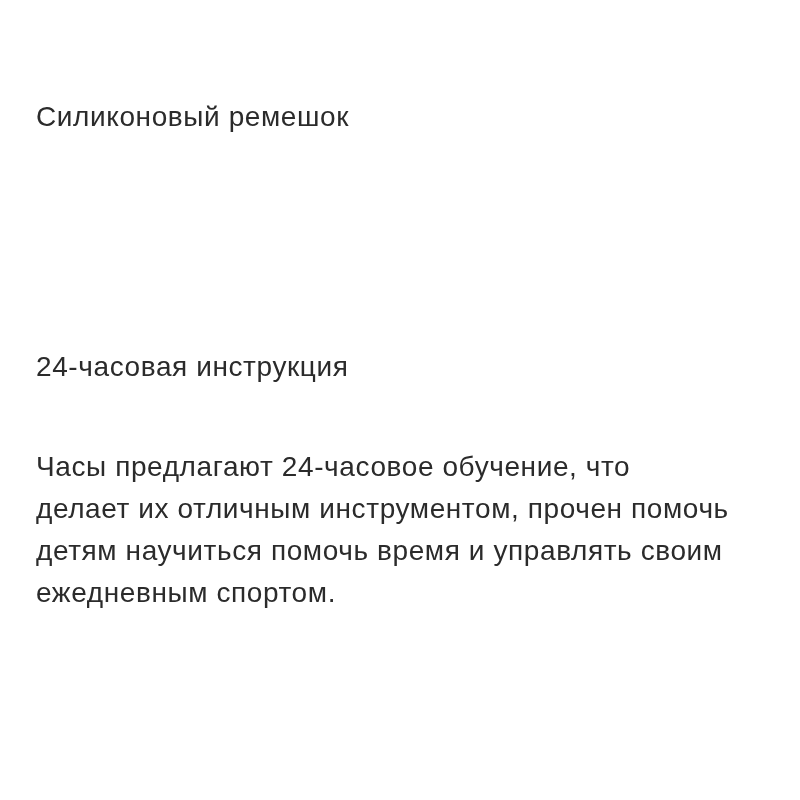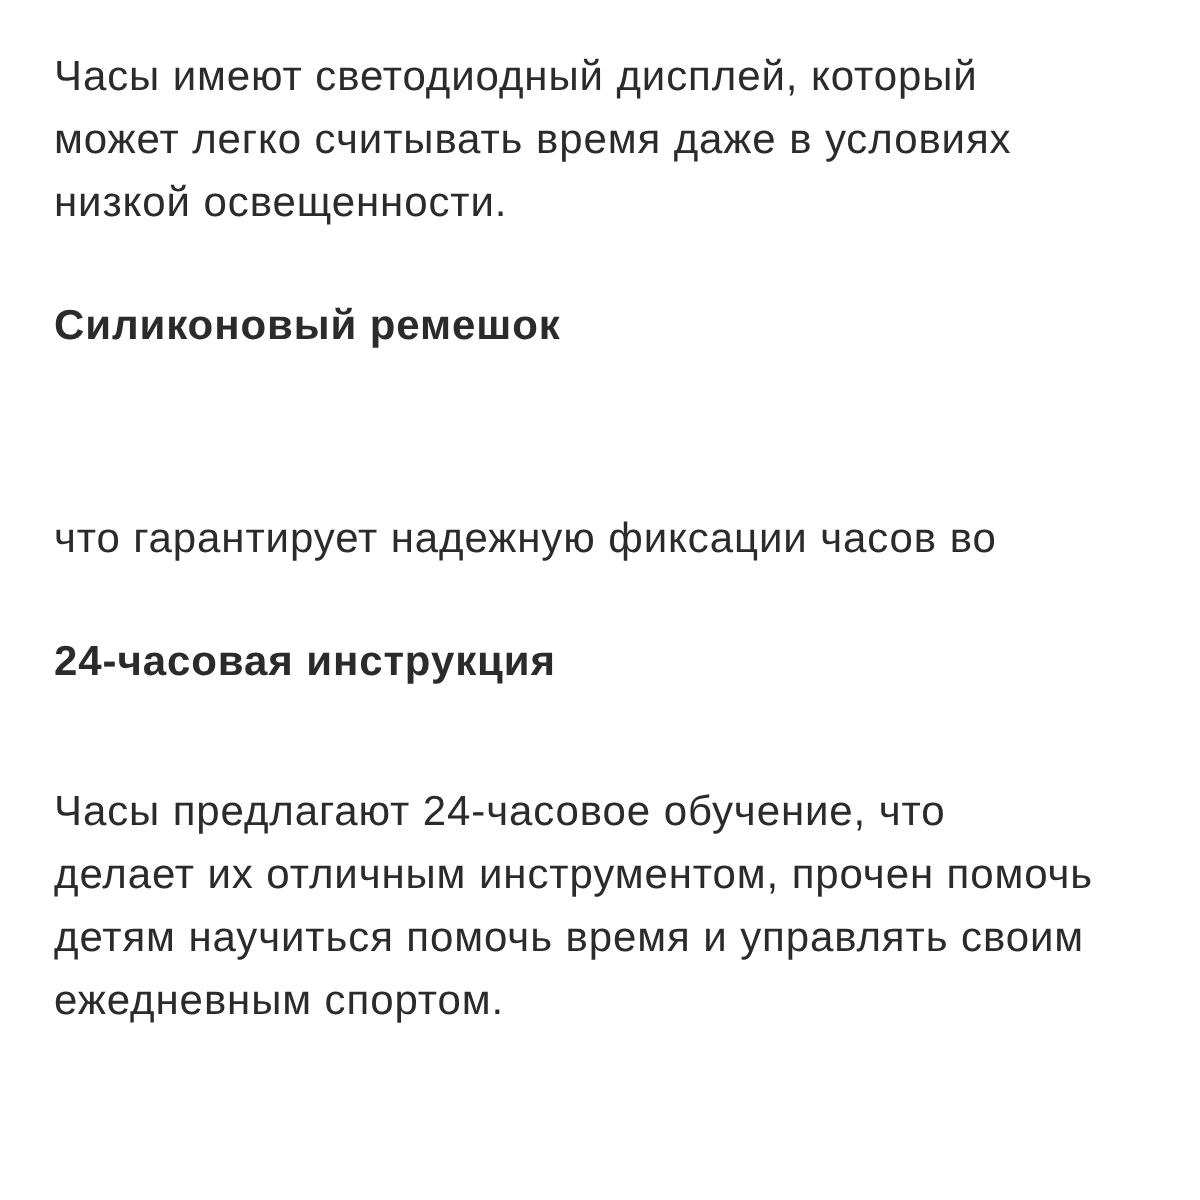--- a/index.html
+++ b/index.html
@@ -22,46 +22,40 @@
   }
   .para, .heading {
     margin: 0;
     font-size: 28px;
     font-weight: 400;
     line-height: 42px;
     letter-spacing: 0.6px;
     color: #2b2b2b;
   }
   .heading {
-    margin-top: 40px;
+    margin-top: 66px;
     margin-bottom: 58px;
-    font-weight: bold;
   }
   .line {
     white-space: nowrap;
   }
 </style>
 </head>
 <body>
 
 <div class="description">
 
-  <p class="para">
-    <span class="line">Часы имеют светодиодный дисплей, который</span><br>
-    <span class="line">может легко считывать время даже в условиях</span><br>
-    <span class="line">низкой освещенности.</span>
-  </p>
 
   <p class="heading">
     <span class="line">Силиконовый ремешок</span>
   </p>
 
   <p class="para">
     <br>
-    <span class="line">что гарантирует надежную фиксации часов во</span><br>
+    <br>
   </p>
 
   <p class="heading">
     <span class="line">24-часовая инструкция</span>
   </p>
 
   <p class="para">
     <span class="line">Часы предлагают 24-часовое обучение, что</span><br>
     <span class="line">делает их отличным инструментом, прочен помочь</span><br>
     <span class="line">детям научиться помочь время и управлять своим</span><br>

